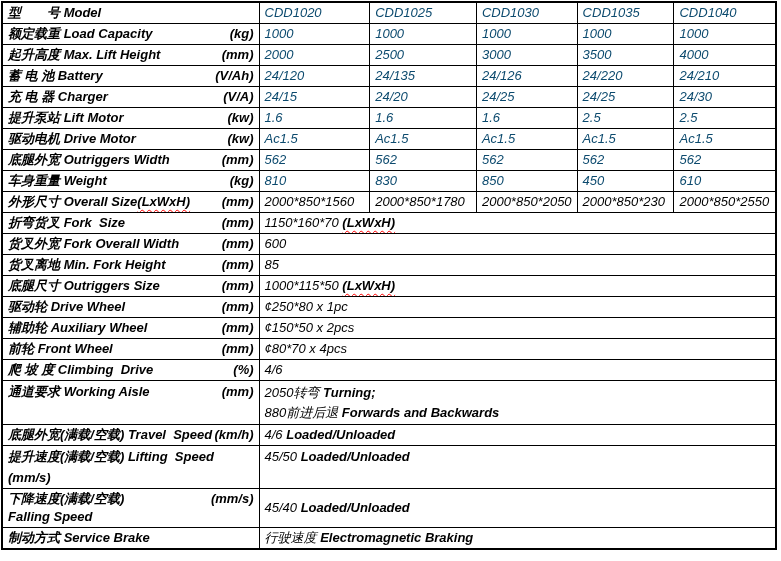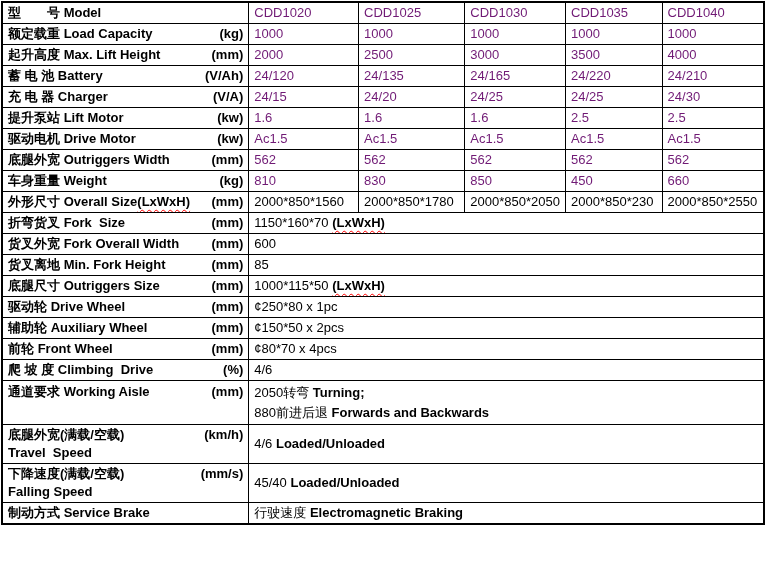--- a/index.html
+++ b/index.html
@@ -4,34 +4,34 @@
 <style>
   * { box-sizing: border-box; }
   html,body { margin:0; padding:0; }
   body {
     width:781px; height:561px; background:#ffffff;
     font-family:"Liberation Sans","DejaVu Sans",sans-serif;
     font-size:13px; color:#000;
   }
   table.spec {
     border-collapse:collapse; table-layout:fixed;
-    margin:1px 16px 0 1px; border:2px solid #000;
+    margin:1px 4px 0 1px; border:2px solid #000;font-style:italic;
   }
   col.c0{width:261px;} col.c1{width:111px;} col.c2{width:107px;}
   col.c3{width:99px;}  col.c4{width:97px;}  col.c5{width:102px;}
   td {
     border:1px solid #000; height:21px; padding:1px 5px 1px 5px;
     overflow:hidden; vertical-align:middle; line-height:18px;
   }
   tr.tall td { height:43px; vertical-align:top; padding-top:2px; }
   .cn, .en, .vp, .vb { white-space:pre; }
   .cn { font-weight:bold; }
   .en { font-weight:bold; }
   .unit { float:right; font-weight:bold; }
-  .val  { color:#701a75; }
+  .val  { color:#0c4a6e; }
   .valk { color:#000000; }
   .vb { font-weight:bold; }
   .sq {
     text-decoration-line:underline;
     text-decoration-style:wavy;
     text-decoration-color:#ff0000;
     text-decoration-thickness:1px;
     text-underline-offset:3px;
   }
   .l2 { margin-top:3px; }
@@ -76,21 +76,21 @@
     <td class="val">2500</td>
     <td class="val">3000</td>
     <td class="val">3500</td>
     <td class="val">4000</td>
   </tr>
 
   <tr>
     <td><span class="unit">(V/Ah)</span><span class="cn">蓄 电 池</span> <span class="en">Battery</span></td>
     <td class="val">24/120</td>
     <td class="val">24/135</td>
-    <td class="val">24/165</td>
+    <td class="val">24/126</td>
     <td class="val">24/220</td>
     <td class="val">24/210</td>
   </tr>
 
   <tr>
     <td><span class="unit">(V/A)</span><span class="cn">充 电 器</span> <span class="en">Charger</span></td>
     <td class="val">24/15</td>
     <td class="val">24/20</td>
     <td class="val">24/25</td>
     <td class="val">24/25</td>
@@ -123,21 +123,21 @@
     <td class="val">562</td>
     <td class="val">562</td>
   </tr>
 
   <tr>
     <td><span class="unit">(kg)</span><span class="cn">车身重量</span> <span class="en">Weight</span></td>
     <td class="val">810</td>
     <td class="val">830</td>
     <td class="val">850</td>
     <td class="val">450</td>
-    <td class="val">660</td>
+    <td class="val">610</td>
   </tr>
 
   <tr>
     <td><span class="unit">(mm)</span><span class="cn">外形尺寸</span> <span class="en">Overall Size</span><span class="en sq">(LxWxH)</span></td>
     <td class="valk">2000*850*1560</td>
     <td class="valk">2000*850*1780</td>
     <td class="valk">2000*850*2050</td>
     <td class="valk">2000*850*230</td>
     <td class="valk">2000*850*2550</td>
   </tr>
@@ -188,20 +188,27 @@
       <div class="vline"><span class="vp">2050转弯 </span><span class="vb">Turning;</span></div>
       <div class="vline"><span class="vp">880前进后退 </span><span class="vb">Forwards and Backwards</span></div>
     </td>
   </tr>
 
   <tr>
     <td><span class="unit">(km/h)</span><span class="cn">底腿外宽(满载/空载)</span> <span class="en">Travel  Speed</span></td>
     <td class="valk" colspan="5"><span class="vp">4/6 </span><span class="vb">Loaded/Unloaded</span></td>
   </tr>
 
+  <tr class="tall">
+    <td>
+      <div><span class="cn">提升速度(满载/空载)</span> <span class="en">Lifting  Speed</span></div>
+      <div class="en l2">(mm/s)</div>
+    </td>
+    <td class="valk" colspan="5"><span class="vp">45/50 </span><span class="vb">Loaded/Unloaded</span></td>
+  </tr>
 
   <tr>
     <td><span class="unit">(mm/s)</span><span class="cn">下降速度(满载/空载)</span> <span class="en">Falling Speed</span></td>
     <td class="valk" colspan="5"><span class="vp">45/40 </span><span class="vb">Loaded/Unloaded</span></td>
   </tr>
 
   <tr>
     <td><span class="cn">制动方式</span> <span class="en">Service Brake</span></td>
     <td class="valk" colspan="5"><span class="vp">行驶速度 </span><span class="vb">Electromagnetic Braking</span></td>
   </tr>

